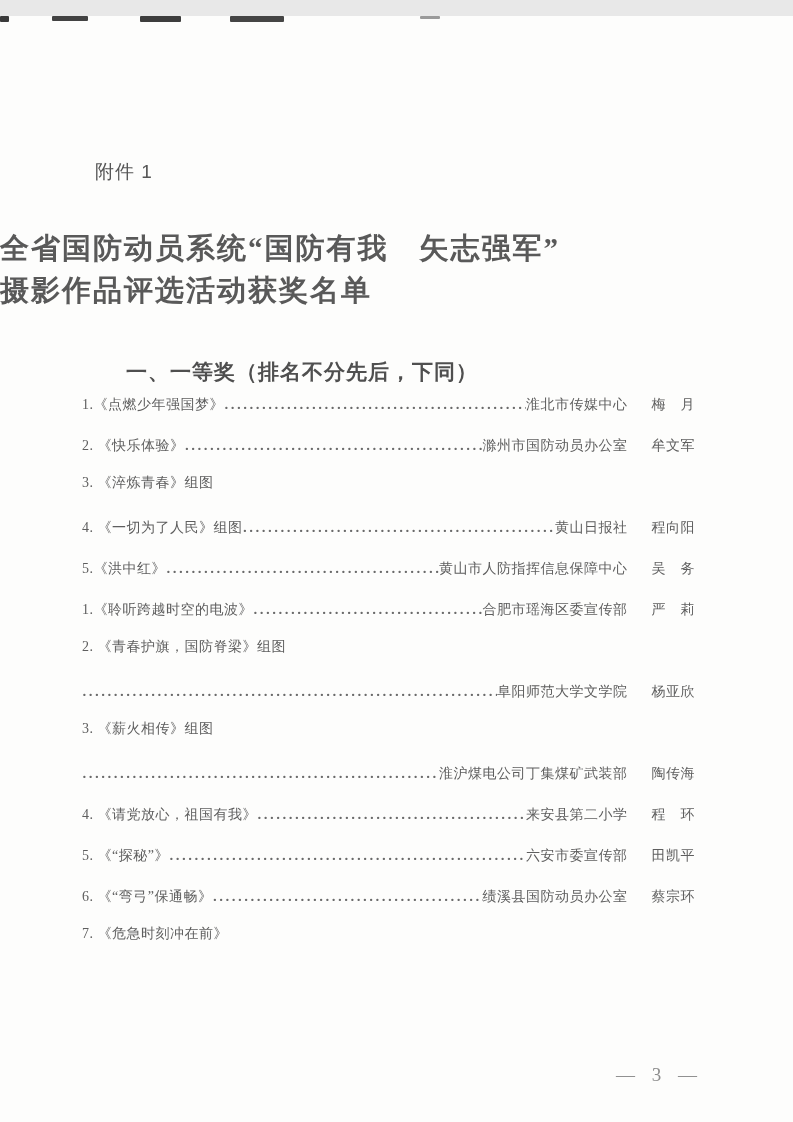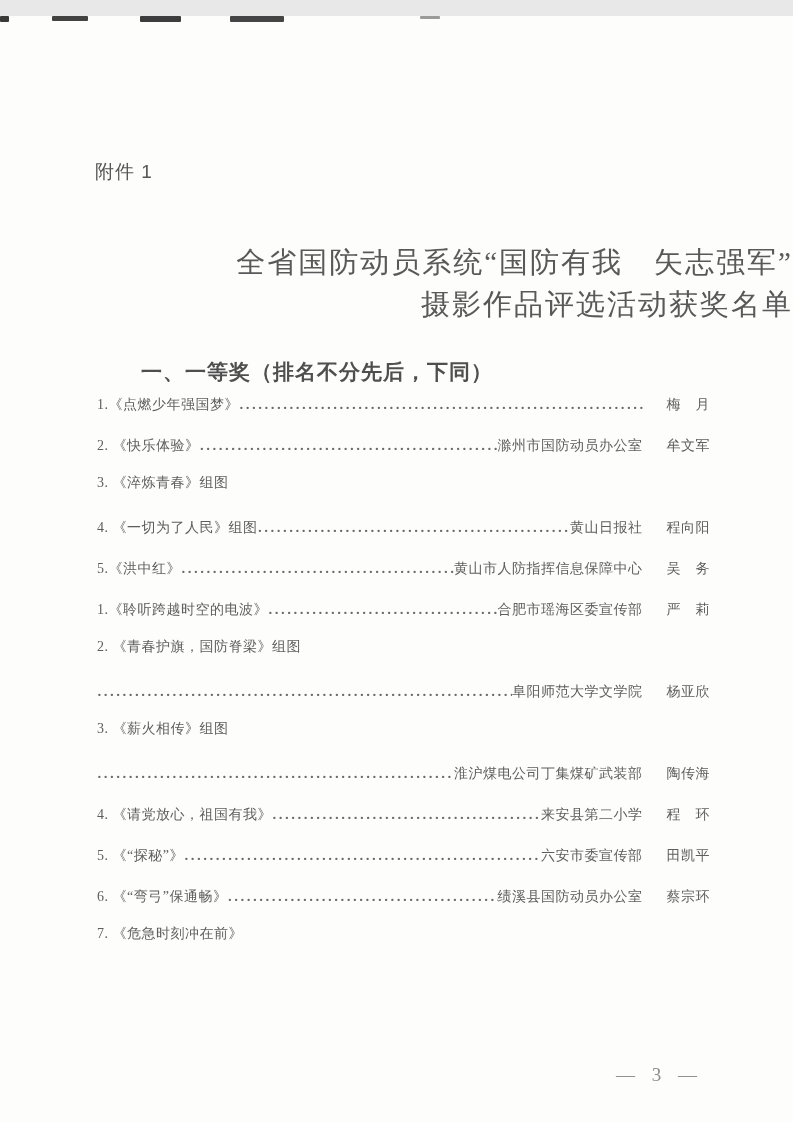--- a/index.html
+++ b/index.html
@@ -29,31 +29,31 @@
     top: 143px;
     font-family: "Liberation Sans", "DejaVu Sans", sans-serif;
     font-size: 19px;
     letter-spacing: 1px;
     color: #565656;
   }
   .title {
     position: absolute;
     left: 0;
     right: 0;
-    top: 225px;
-    text-align: right;
+    top: 211px;
+    text-align: left;
     font-size: 29px;
-    font-weight: 400;
+    font-weight: 700;
     line-height: 42px;
     letter-spacing: 2px;
     color: #595959;
   }
   .content {
     position: absolute;
-    left: 97px;
+    left: 82px;
     top: 335px;
     width: 613px;
   }
   .line {
     display: flex;
     align-items: baseline;
     height: 41px;
     font-size: 14px;
     letter-spacing: 0.5px;
     white-space: nowrap;
@@ -111,20 +111,21 @@
   <div class="title">
     <div>全省国防动员系统“国防有我　矢志强军”</div>
     <div>摄影作品评选活动获奖名单</div>
   </div>
 
   <div class="content" id="sections">
       <div class="section-heading">一、一等奖（排名不分先后，下同）</div>
       <div class="line">
         <span class="lead">1.《点燃少年强国梦》</span>
         <span class="leader"></span>
+        <span class="org">淮北市传媒中心</span>
         <span class="winner">梅　月</span>
       </div>
       <div class="line">
         <span class="lead">2. 《快乐体验》</span>
         <span class="leader"></span>
         <span class="org">滁州市国防动员办公室</span>
         <span class="winner">牟文军</span>
       </div>
       <div class="line">
         <span class="lead">3. 《淬炼青春》组图</span>

